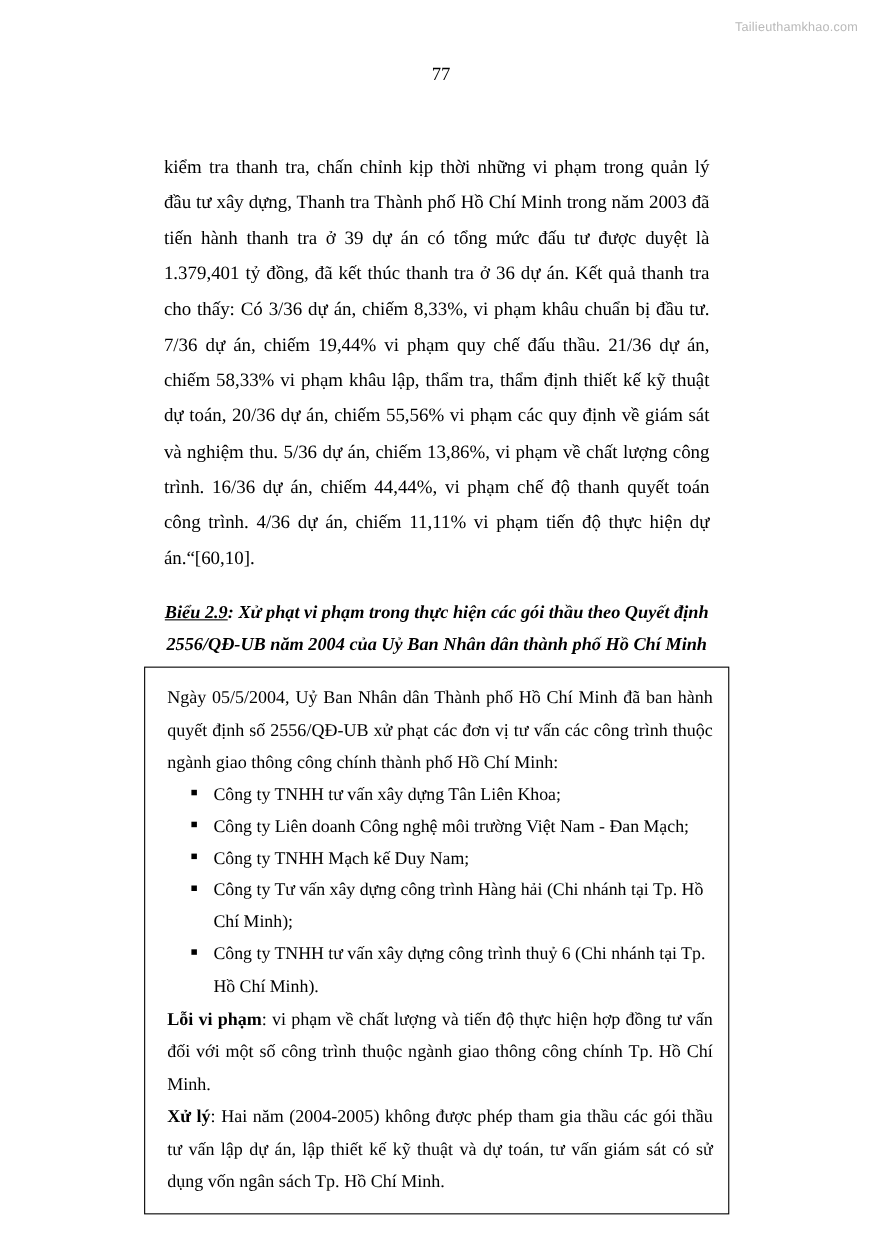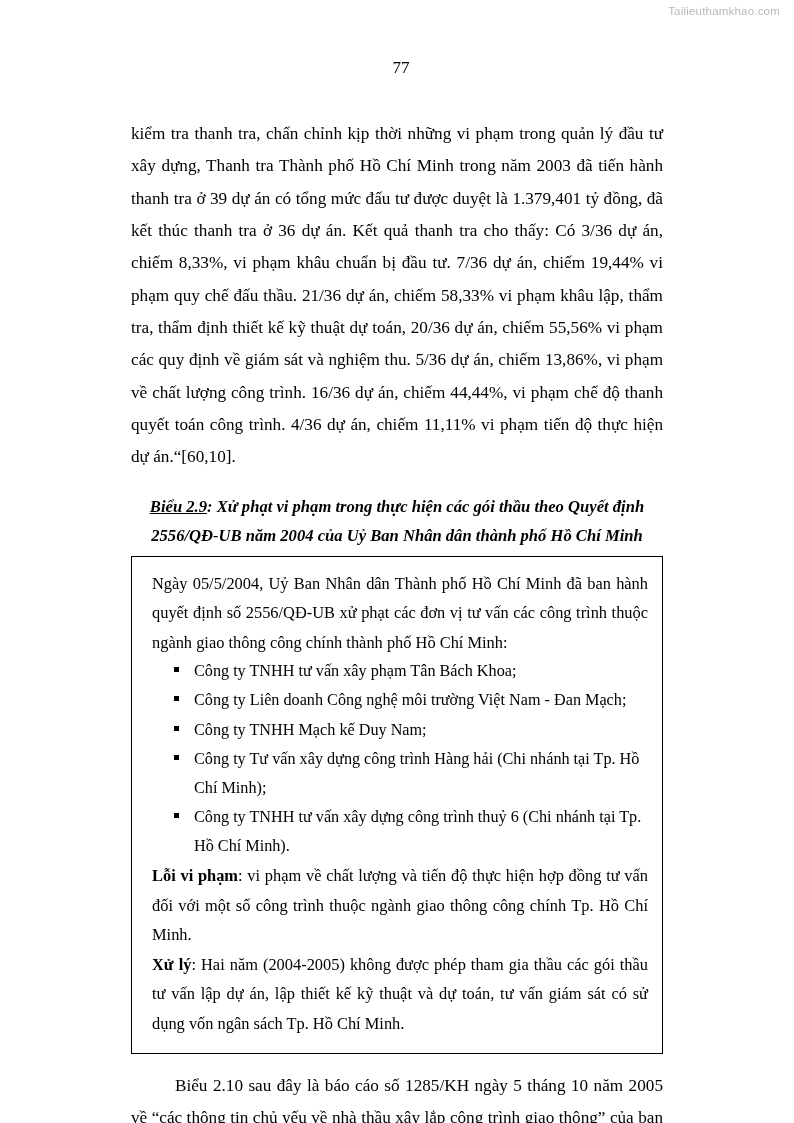--- a/index.html
+++ b/index.html
@@ -16,21 +16,21 @@
     overflow: hidden;
   }
   .page {
     position: relative;
     width: 794px;
     height: 1123px;
     box-sizing: border-box;
   }
   .watermark {
     position: absolute;
-    top: 5px;
+    top: 19px;
     right: 14px;
     font-family: "Liberation Sans", sans-serif;
     font-size: 11.5px;
     color: #b9b9b9;
     letter-spacing: 0.2px;
   }
   .page-number {
     position: absolute;
     top: 58px;
     left: 4px;
@@ -38,21 +38,21 @@
     text-align: center;
     font-size: 17px;
   }
   .content {
     position: absolute;
     left: 131px;
     top: 118px;
     width: 532px;
   }
   p.body-text {
-    margin: 0;
+    margin: 18px;
     font-size: 17.2px;
     line-height: 1.88;
     text-align: justify;
     text-justify: inter-word;
   }
   .caption {
     margin: 18px 0 6px 0;
     font-size: 16.6px;
     font-weight: bold;
     font-style: italic;
@@ -127,21 +127,21 @@
 
     <div class="caption">
       <span class="cap-label">Biểu 2.9</span><span>: Xử phạt vi phạm trong  thực hiện các gói thầu theo Quyết định 2556/QĐ-UB năm 2004 của Uỷ Ban Nhân dân thành phố Hồ Chí Minh</span>
     </div>
 
     <div class="box">
 
       <p>Ngày 05/5/2004, Uỷ Ban Nhân dân Thành phố Hồ Chí Minh đã ban hành quyết định số 2556/QĐ-UB xử phạt các đơn vị tư vấn các công trình thuộc ngành giao thông công chính thành phố Hồ Chí Minh:</p>
 
       <ul>
-        <li><span class="bullet"></span><span>Công ty TNHH tư vấn xây phạm Tân Bách Khoa;</span></li>
+        <li><span class="bullet"></span><span>Công ty TNHH tư vấn xây dựng Tân Liên Khoa;</span></li>
         <li><span class="bullet"></span><span>Công ty Liên doanh Công nghệ môi trường Việt Nam - Đan Mạch;</span></li>
         <li><span class="bullet"></span><span>Công ty TNHH Mạch kế Duy Nam;</span></li>
         <li><span class="bullet"></span><span>Công ty Tư vấn xây dựng công trình Hàng hải (Chi nhánh tại Tp. Hồ Chí Minh);</span></li>
         <li><span class="bullet"></span><span>Công ty TNHH tư vấn xây dựng công trình thuỷ 6 (Chi nhánh tại Tp. Hồ Chí Minh).</span></li>
       </ul>
 
       <p><span class="bold">Lỗi vi phạm</span><span>: vi phạm về chất lượng và tiến độ thực hiện hợp đồng tư vấn đối với một số công trình thuộc ngành giao thông công chính Tp. Hồ Chí Minh.</span></p>
 
       <p><span class="bold">Xử lý</span><span>: Hai năm (2004-2005) không được phép tham gia thầu các gói thầu tư vấn lập dự án, lập thiết kế kỹ thuật và dự toán, tư vấn giám sát có sử dụng vốn ngân sách Tp. Hồ Chí Minh.</span></p>
 

